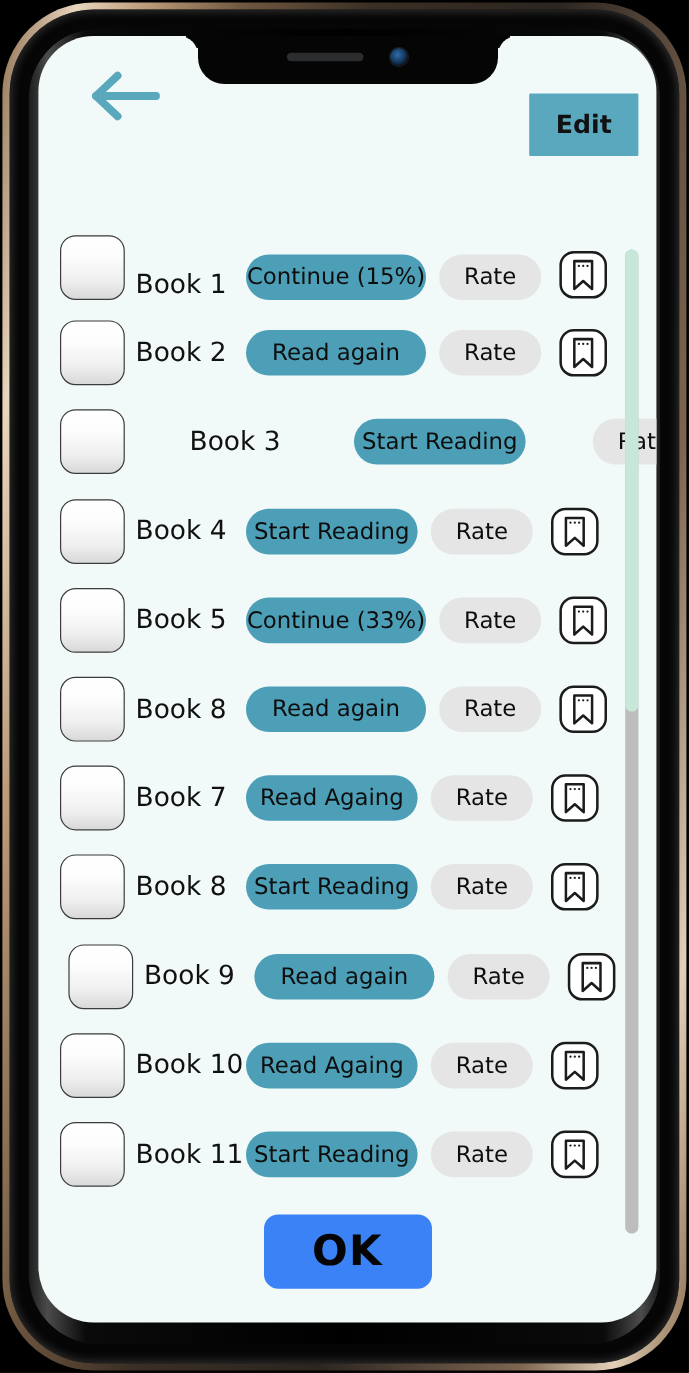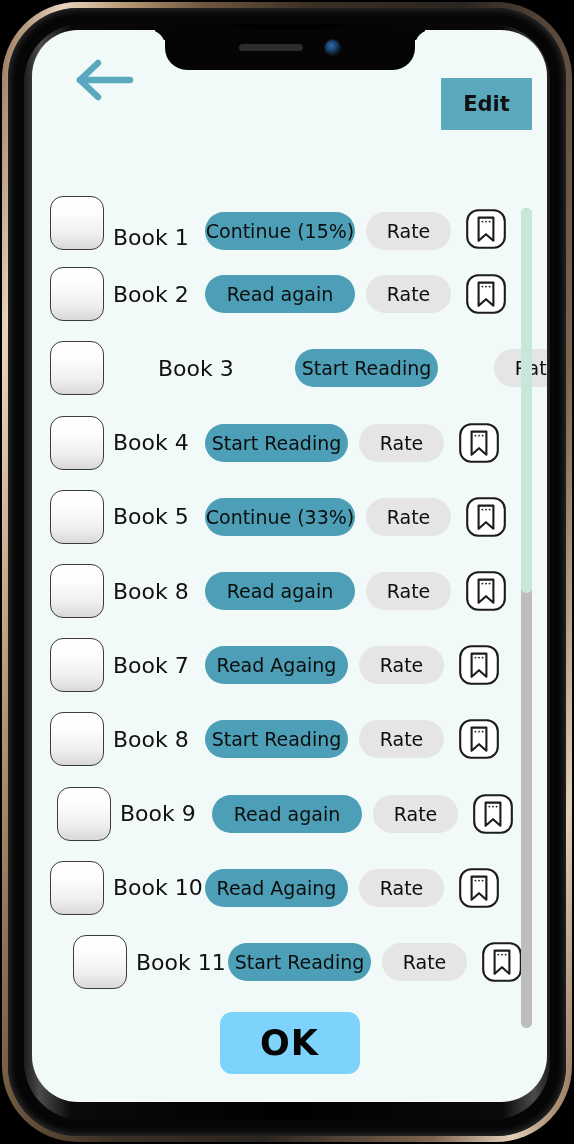--- a/index.html
+++ b/index.html
@@ -253,21 +253,21 @@
 
   
   #ok-button {
     position: absolute;
     left: 50%;
     transform: translateX(-50%);
     bottom: 28px;
     width: 140px;
     height: 62px;
     border-radius: 12px;
-    background: #7dd3fc;
+    background: #3b82f6;
     border: none;
     color: #050505;
     font-family: "DejaVu Sans", sans-serif;
     font-size: 35px;
     font-weight: 600;
     letter-spacing: 1px;
     cursor: pointer;
     display: flex;
     align-items: center;
     justify-content: center;
@@ -447,21 +447,21 @@
           <div class="row-bookmark">
             <svg width="42" height="42" viewBox="0 0 42 42">
               <rect x="2.2" y="2.2" width="37.6" height="37.6" rx="11" ry="11" fill="#ffffff" stroke="#1c1c1c" stroke-width="2.1"></rect>
               <path d="M13.6 9.6 h14.8 v23.2 l-7.4 -6.6 l-7.4 6.6 z" fill="#ffffff" stroke="#1c1c1c" stroke-width="2.1" stroke-linejoin="round"></path>
               <circle cx="17.4" cy="13.6" r="0.95" fill="#1c1c1c"></circle>
               <circle cx="21.0" cy="13.6" r="0.95" fill="#1c1c1c"></circle>
               <circle cx="24.6" cy="13.6" r="0.95" fill="#1c1c1c"></circle>
             </svg>
           </div>
         </div>
-        <div class="book-row" style="top: 742px; padding-left: 23px;">
+        <div class="book-row" style="top: 742px;">
           <div class="row-checkbox"></div>
           <div class="row-label">Book 11</div>
           <button class="row-action" style="width: 143px;">Start Reading</button>
           <button class="row-rate">Rate</button>
           <div class="row-bookmark">
             <svg width="42" height="42" viewBox="0 0 42 42">
               <rect x="2.2" y="2.2" width="37.6" height="37.6" rx="11" ry="11" fill="#ffffff" stroke="#1c1c1c" stroke-width="2.1"></rect>
               <path d="M13.6 9.6 h14.8 v23.2 l-7.4 -6.6 l-7.4 6.6 z" fill="#ffffff" stroke="#1c1c1c" stroke-width="2.1" stroke-linejoin="round"></path>
               <circle cx="17.4" cy="13.6" r="0.95" fill="#1c1c1c"></circle>
               <circle cx="21.0" cy="13.6" r="0.95" fill="#1c1c1c"></circle>

